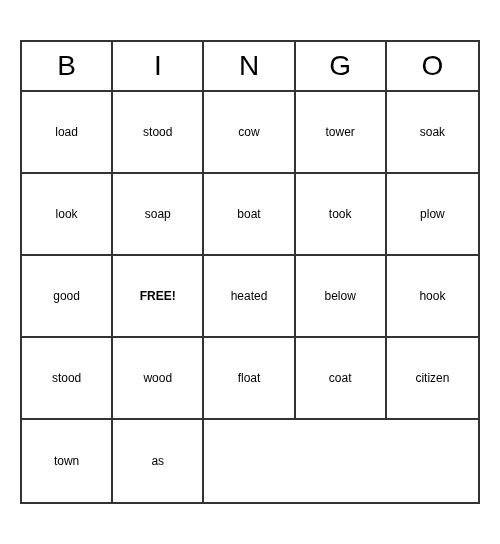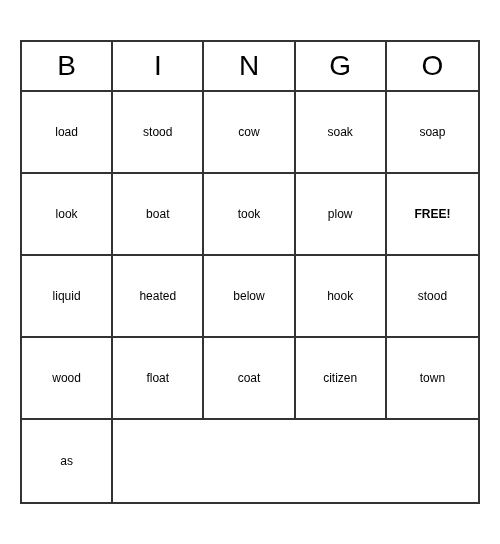--- a/index.html
+++ b/index.html
@@ -81,28 +81,29 @@
     <div class="bingo-header-cell">B</div>
     <div class="bingo-header-cell">I</div>
     <div class="bingo-header-cell">N</div>
     <div class="bingo-header-cell">G</div>
     <div class="bingo-header-cell">O</div>
   </div>
   <div class="bingo-body" id="bingo-body">
   <div class="bingo-cell">load</div>
       <div class="bingo-cell">stood</div>
       <div class="bingo-cell">cow</div>
+      <div class="bingo-cell">tower</div>
       <div class="bingo-cell">soak</div>
+      <div class="bingo-cell">look</div>
       <div class="bingo-cell">soap</div>
-      <div class="bingo-cell">look</div>
       <div class="bingo-cell">boat</div>
       <div class="bingo-cell">took</div>
       <div class="bingo-cell">plow</div>
+      <div class="bingo-cell">good</div>
       <div class="bingo-cell free">FREE!</div>
-      <div class="bingo-cell">liquid</div>
       <div class="bingo-cell">heated</div>
       <div class="bingo-cell">below</div>
       <div class="bingo-cell">hook</div>
       <div class="bingo-cell">stood</div>
       <div class="bingo-cell">wood</div>
       <div class="bingo-cell">float</div>
       <div class="bingo-cell">coat</div>
       <div class="bingo-cell">citizen</div>
       <div class="bingo-cell">town</div>
       <div class="bingo-cell">as</div>

